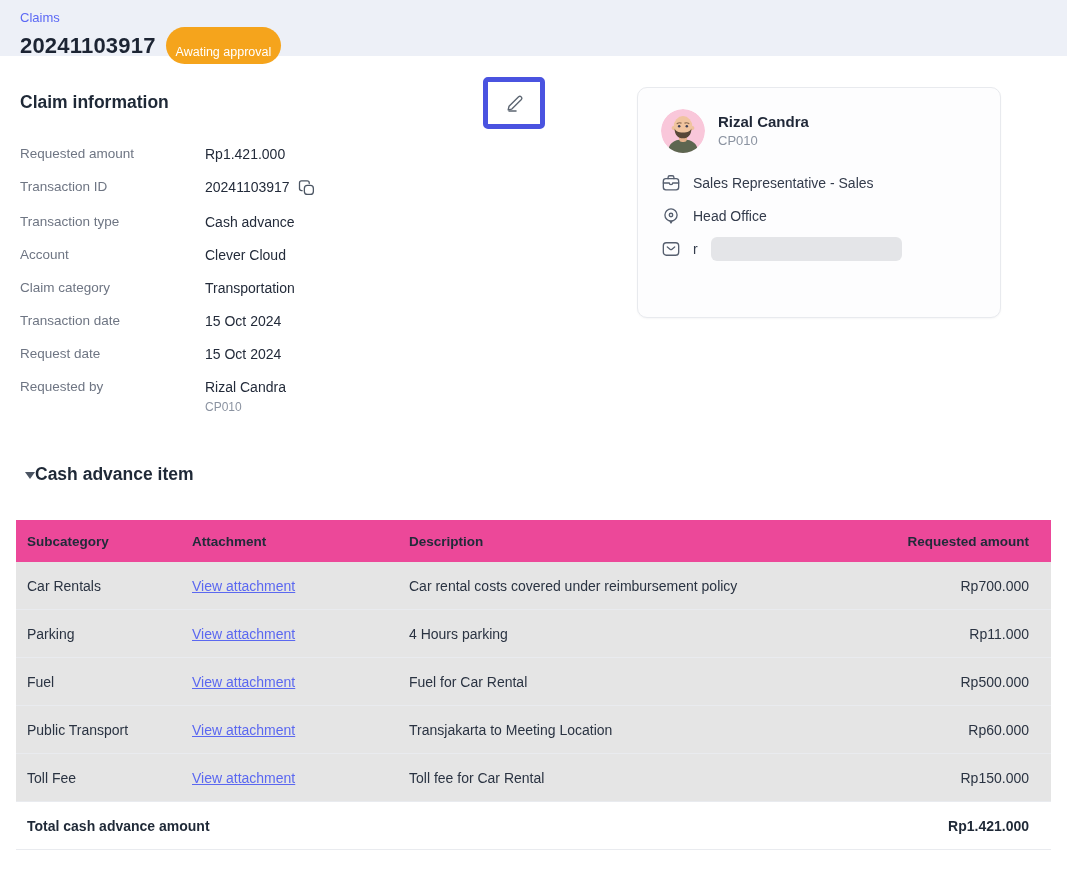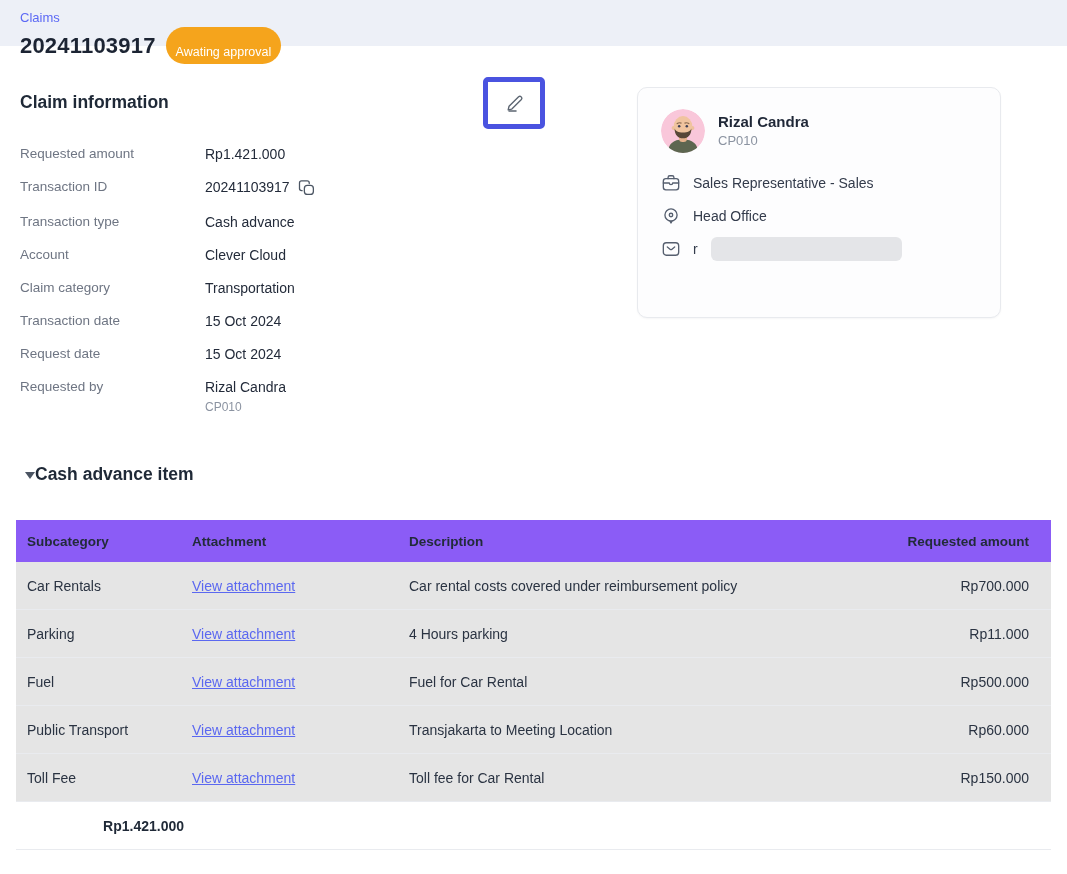--- a/index.html
+++ b/index.html
@@ -6,21 +6,21 @@
   html,body { width:1067px; height:874px; }
   body {
     position:relative;
     background:#ffffff;
     font-family:"Liberation Sans","DejaVu Sans",sans-serif;
     color:#232b3a;
     overflow:hidden;
   }
   
   .page-header{
-    position:absolute; left:0; top:0; width:1067px; height:46px;
+    position:absolute; left:0; top:0; width:1067px; height:56px;
     background:#edf0f7; padding:8px 20px 0;
   }
   .breadcrumb{ font-size:13px; color:#5b68f5; cursor:pointer; display:inline-block; }
   .title-row{ display:flex; align-items:center; gap:10px; margin-top:1px; }
   .page-title{ font-size:22px; font-weight:700; color:#1c2433; letter-spacing:.2px; }
   .status-badge{
     background:#f5a41c; color:#ffffff; font-size:12.5px; font-weight:400;
     padding:18px 10px 4px; border-radius:999px; line-height:1.2;
   }
   
@@ -56,21 +56,21 @@
   .p-row{ display:flex; align-items:center; height:33px; gap:12px; font-size:14px; color:#333b4b; }
   .p-row svg{ width:20px; height:20px; flex:0 0 20px; stroke:#565f6f; fill:none; stroke-width:1.6; stroke-linecap:round; stroke-linejoin:round; }
   .redact-bar{ background:#e4e5e8; border-radius:6px; height:24px; }
   .redact-bar.tall{ height:28px; }
   .sliver{ font-size:14px; color:#333b4b; margin-right:1px; }
   
   .ca-header{ position:absolute; left:25px; top:464px; display:flex; align-items:center; cursor:default; }
   .caret{ width:0; height:0; border-left:5.5px solid transparent; border-right:5.5px solid transparent; border-top:7px solid #4b5563; margin-top:2px; cursor:pointer; }
   .ca-heading{ font-size:17.5px; font-weight:700; color:#1f2937; }
   .ca-table{ position:absolute; left:16px; top:520px; width:1035px; }
-  .t-head{ display:flex; height:42px; align-items:center; background:#8b5cf6; font-weight:700; font-size:13.5px; color:#222b3a; }
+  .t-head{ display:flex; height:42px; align-items:center; background:#ec4899; font-weight:700; font-size:13.5px; color:#222b3a; }
   .t-row{ display:flex; height:48px; align-items:center; border-bottom:1px solid #e9ebef; font-size:14px; color:#2a3342; background:#e5e5e5; }
   .t-total{ display:flex; height:48px; align-items:center; border-bottom:1px solid #e9ebef; font-weight:700; font-size:14px; color:#1f2937; }
   .c1{ width:165px; flex:0 0 165px; padding-left:11px; }
   .c2{ width:217px; flex:0 0 217px; padding-left:11px; }
   .c3{ flex:1; padding-left:11px; }
   .c4{ width:190px; flex:0 0 190px; text-align:right; padding-right:22px; }
   .total-label{ flex:1; padding-left:11px; }
   .att-link{ color:#5b68f0; text-decoration:underline; cursor:pointer; font-size:14px; }
 </style>
 </head>
@@ -234,15 +234,16 @@
         <div class="c4">Rp60.000</div>
       </div>
       <div class="t-row">
         <div class="c1">Toll Fee</div>
         <div class="c2"><a class="att-link" href="#">View attachment</a></div>
         <div class="c3">Toll fee for Car Rental</div>
         <div class="c4">Rp150.000</div>
       </div>
     </div>
   <div class="t-total">
+    <div class="total-label">Total cash advance amount</div>
     <div class="c4">Rp1.421.000</div>
   </div>
 </div>
 
 </body></html>

